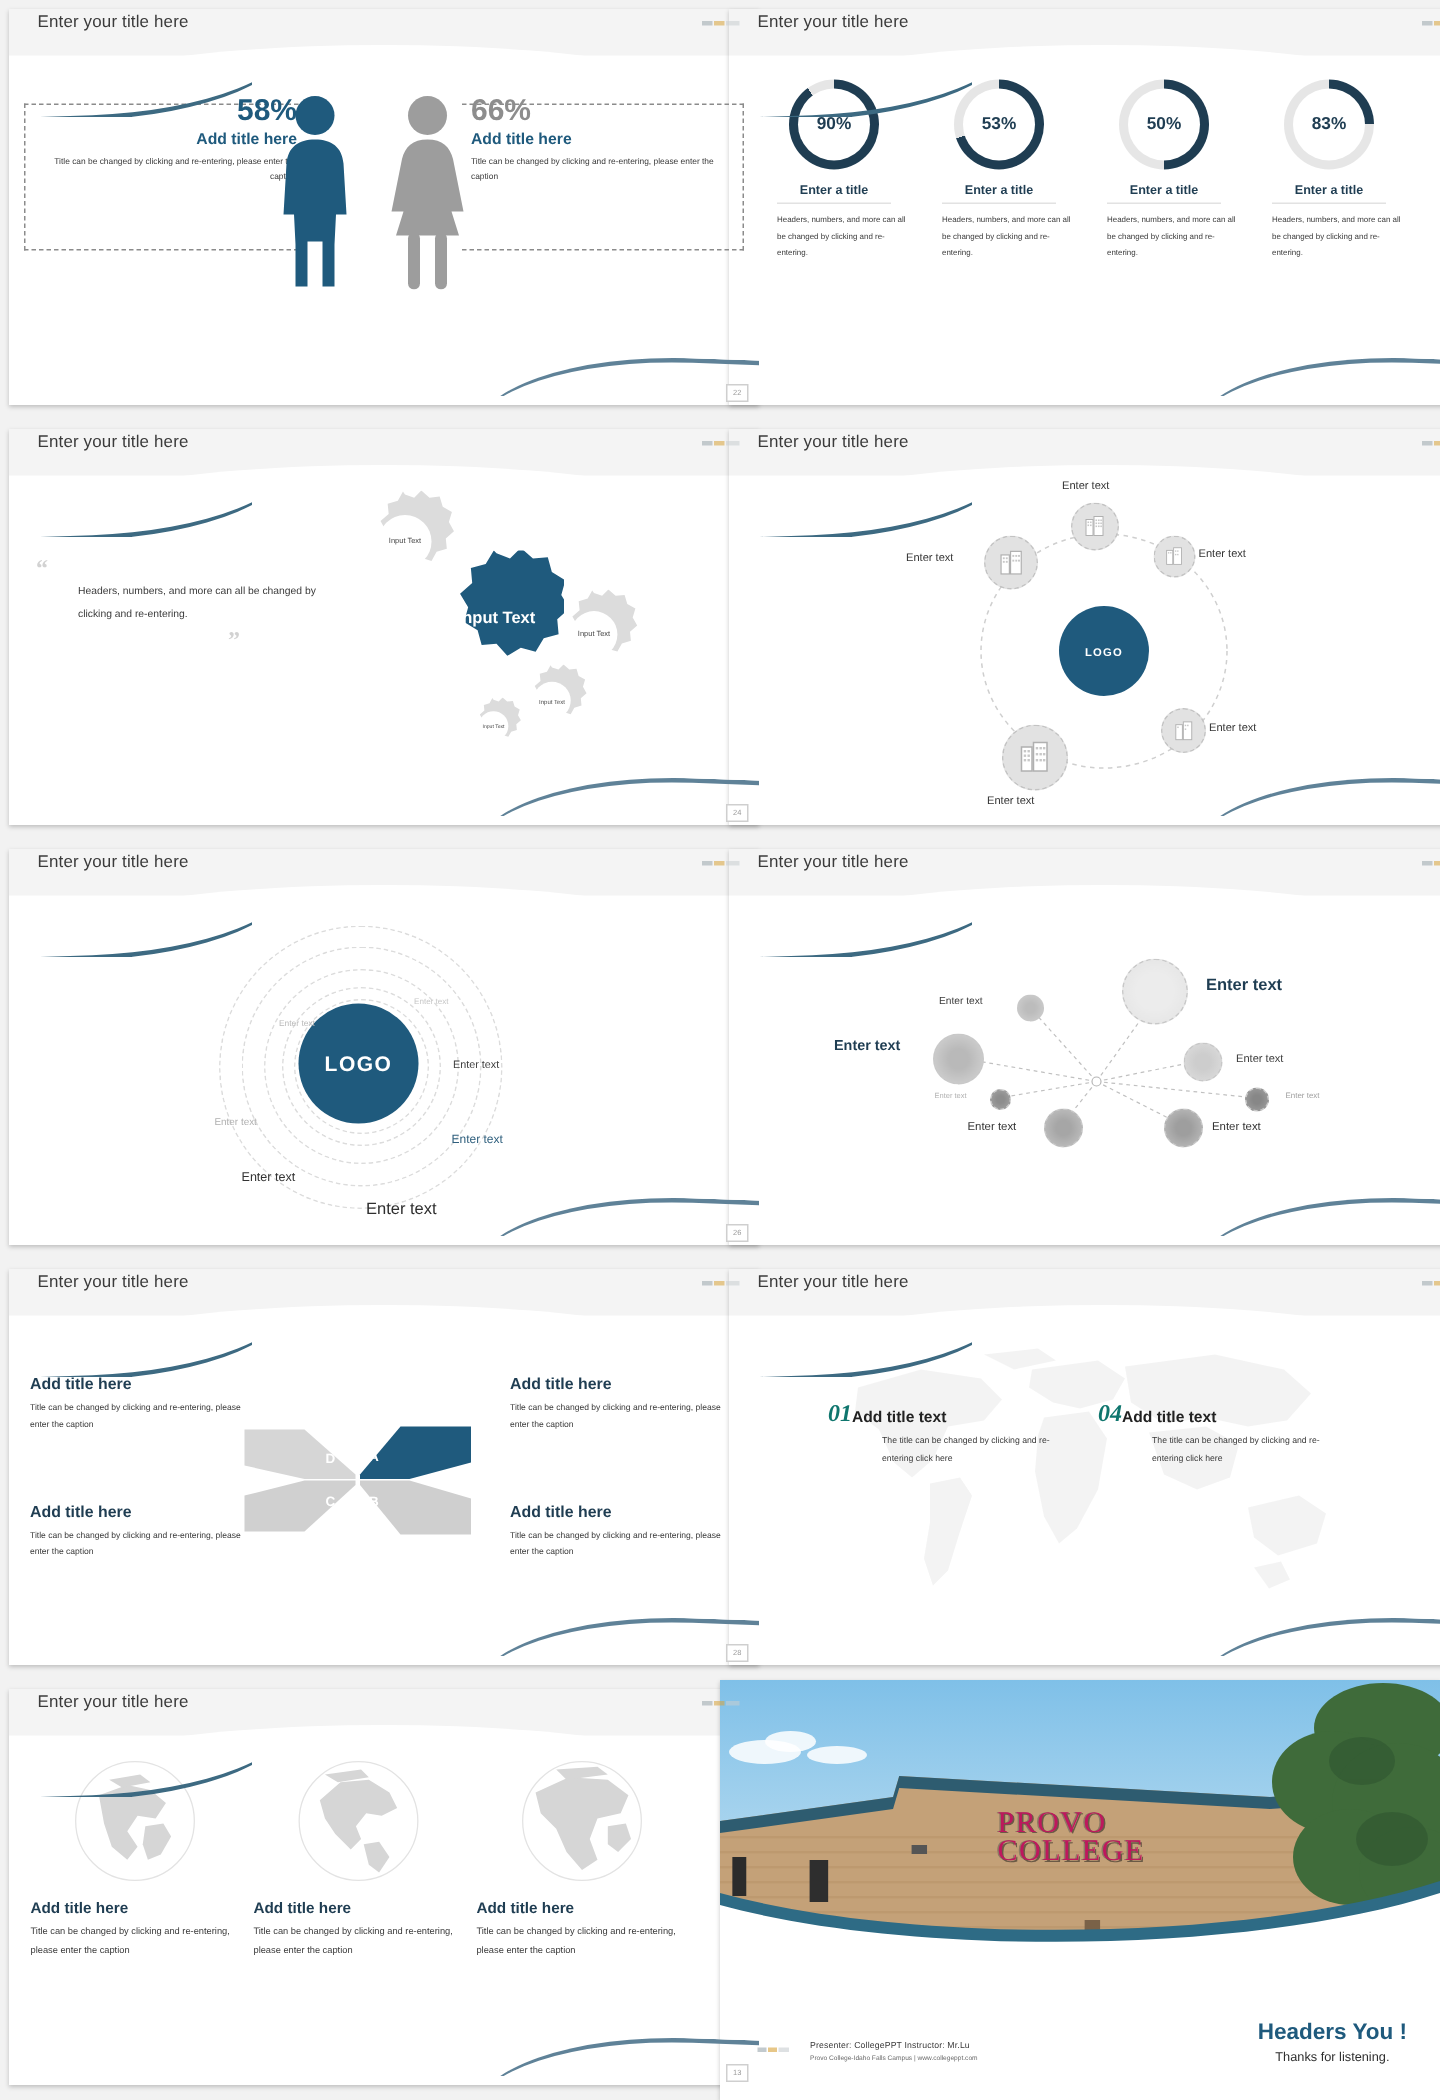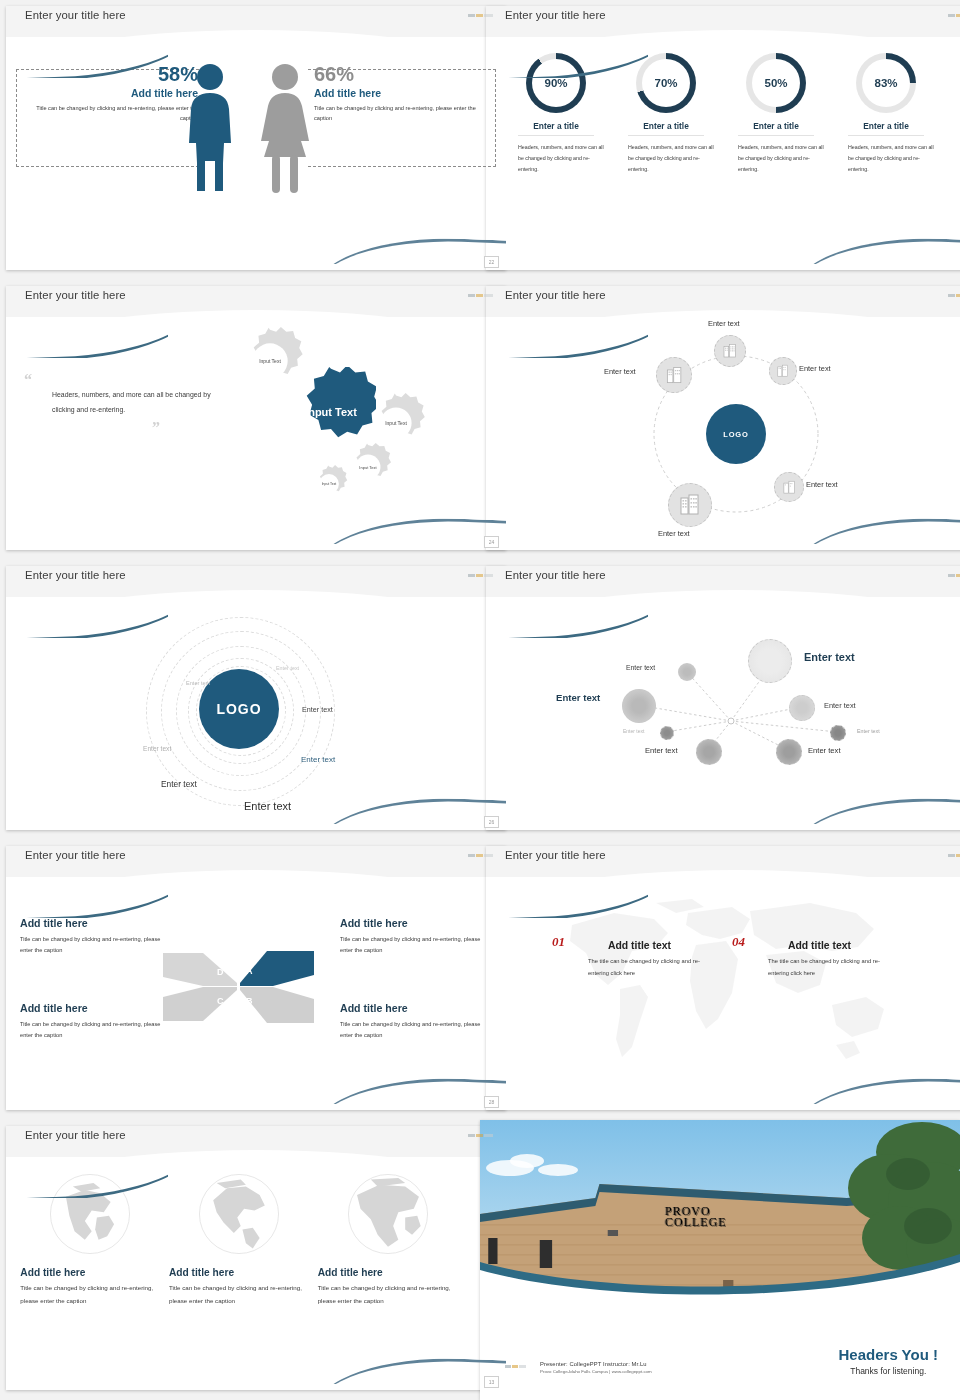--- a/index.html
+++ b/index.html
@@ -98,23 +98,23 @@
   .xq.tl{left:14px;top:40px;}
   .xq.tr{right:14px;top:40px;}
   .xq.bl{left:14px;top:125px;}
   .xq.br{right:14px;top:125px;}
   .xshape{position:absolute;left:155px;top:62px;width:155px;height:95px;}
   .xltr{position:absolute;color:#fff;font-size:9px;font-weight:bold;}
 
   
   .wmap{position:absolute;left:50px;top:12px;width:370px;height:180px;opacity:.5;}
   .numblk{position:absolute;top:63px;}
-  .numblk .n{position:absolute;left:0;top:-6px;font-size:13px;font-weight:bold;color:#b91c1c;
+  .numblk .n{position:absolute;left:0;top:-6px;font-size:16px;font-weight:bold;color:#0f766e;
      font-style:italic;font-family:"Liberation Serif",serif;}
-  .numblk .h{font-size:10.4px;font-weight:bold;color:#222;margin-left:56px;}
+  .numblk .h{font-size:10.4px;font-weight:bold;color:#222;margin-left:16px;}
   .numblk .p{font-size:5.8px;color:#3a3a3a;line-height:2.05;margin-left:36px;margin-top:5px;}
   .numblk.a{left:66px;}
   .numblk.b{left:246px;}
 
   
   .globes{position:absolute;left:10px;top:14px;width:446px;display:flex;justify-content:space-around;}
   .gcol{width:140px;}
   .gicon{width:86px;height:86px;margin:0 auto;}
   .gh{font-size:10.2px;font-weight:bold;color:#1f3d52;margin-top:10px;}
   .gp{font-size:6.2px;color:#3a3a3a;line-height:2.05;margin-top:4px;}
@@ -123,22 +123,22 @@
   .s10{position:absolute;left:0;top:0;width:100%;height:100%;background:#fff;}
   .photo{position:absolute;left:0;top:0;width:100%;height:180px;overflow:hidden;}
   .sky{position:absolute;inset:0;background:linear-gradient(180deg,#7fc0e8 0%,#a8d4ee 55%,#cfe6f4 100%);}
   .mtn{position:absolute;left:0;top:78px;width:190px;height:60px;
       background:linear-gradient(180deg,#cbc4b6,#b6ae9f);
       clip-path:polygon(0 62%,16% 30%,32% 48%,48% 16%,70% 44%,88% 26%,100% 52%,100% 100%,0 100%);opacity:.85;}
   .cloud{position:absolute;background:#fff;border-radius:50%;opacity:.85;}
   .bldg{position:absolute;left:0;top:42px;width:100%;height:130px;}
   .tree{position:absolute;right:-6px;top:2px;width:150px;height:160px;}
   .bandblue{position:absolute;left:0;bottom:-2px;width:100%;height:48px;}
-  .sign{position:absolute;left:185px;top:86px;font-family:"Liberation Serif",serif;color:#000000;
-      font-size:12px;line-height:.95;letter-spacing:1px;text-shadow:1px 1px 0 #6b5a46,-1px 0 0 #8c7a63;}
+  .sign{position:absolute;left:185px;top:86px;font-family:"Liberation Serif",serif;color:#be185d;
+      font-size:20px;line-height:.95;letter-spacing:1px;text-shadow:1px 1px 0 #6b5a46,-1px 0 0 #8c7a63;}
   .sign span{display:block;}
   .thanks{position:absolute;right:22px;bottom:24px;text-align:center;}
   .thanks .t1{font-size:15px;font-weight:bold;color:#1f5a7d;}
   .thanks .t2{font-size:8.5px;color:#2e2e2e;margin-top:3px;}
   .credit{position:absolute;left:60px;bottom:26px;}
   .credit .c1{font-size:5.8px;color:#3a3a3a;letter-spacing:.1px;}
   .credit .c2{font-size:4.4px;color:#6a6a6a;margin-top:2px;}
   .credit-logo{position:absolute;left:25px;bottom:30px;width:22px;height:6px;opacity:.6;}
   .credit-logo i{display:block;float:left;height:3px;margin-top:1px;}
   .credit-logo i.b1{width:6px;background:#9aa6ad;}
@@ -216,21 +216,21 @@
             <div class="dring" id="dr0" style="background: conic-gradient(rgb(31, 61, 82) 0deg, rgb(31, 61, 82) 324deg, rgb(230, 230, 230) 324deg, rgb(230, 230, 230) 360deg);">
                 <div style="position: absolute; left: 6px; top: 6px; width: 48px; height: 48px; border-radius: 50%; background: rgb(255, 255, 255);"></div>
                 <div class="num">90%</div>
               </div>
             <div class="dn-t">Enter a title</div>
             <div class="dn-p">Headers, numbers, and more can all be changed by clicking and re-entering.</div>
           </div>
           <div class="dn">
             <div class="dring" id="dr1" style="background: conic-gradient(rgb(31, 61, 82) 0deg, rgb(31, 61, 82) 252deg, rgb(230, 230, 230) 252deg, rgb(230, 230, 230) 360deg);">
                 <div style="position: absolute; left: 6px; top: 6px; width: 48px; height: 48px; border-radius: 50%; background: rgb(255, 255, 255);"></div>
-                <div class="num">70%</div>
+                <div class="num">53%</div>
               </div>
             <div class="dn-t">Enter a title</div>
             <div class="dn-p">Headers, numbers, and more can all be changed by clicking and re-entering.</div>
           </div>
           <div class="dn">
             <div class="dring" id="dr2" style="background: conic-gradient(rgb(31, 61, 82) 0deg, rgb(31, 61, 82) 180deg, rgb(230, 230, 230) 180deg, rgb(230, 230, 230) 360deg);">
                 <div style="position: absolute; left: 6px; top: 6px; width: 48px; height: 48px; border-radius: 50%; background: rgb(255, 255, 255);"></div>
                 <div class="num">50%</div>
               </div>
             <div class="dn-t">Enter a title</div>

